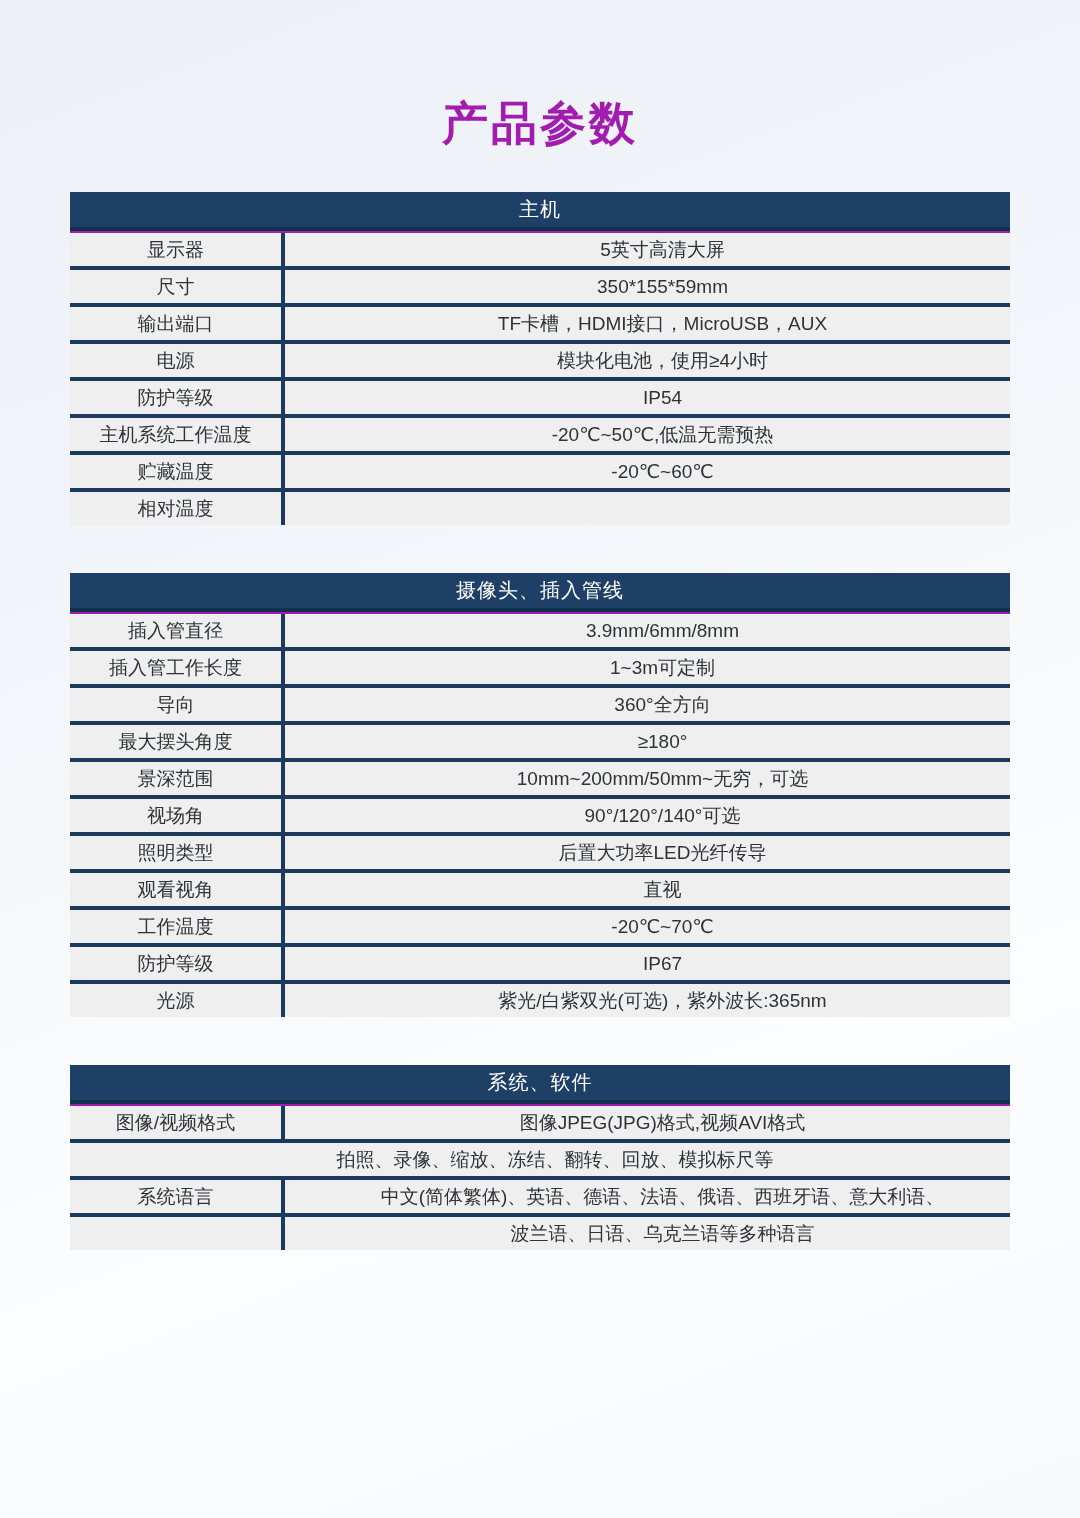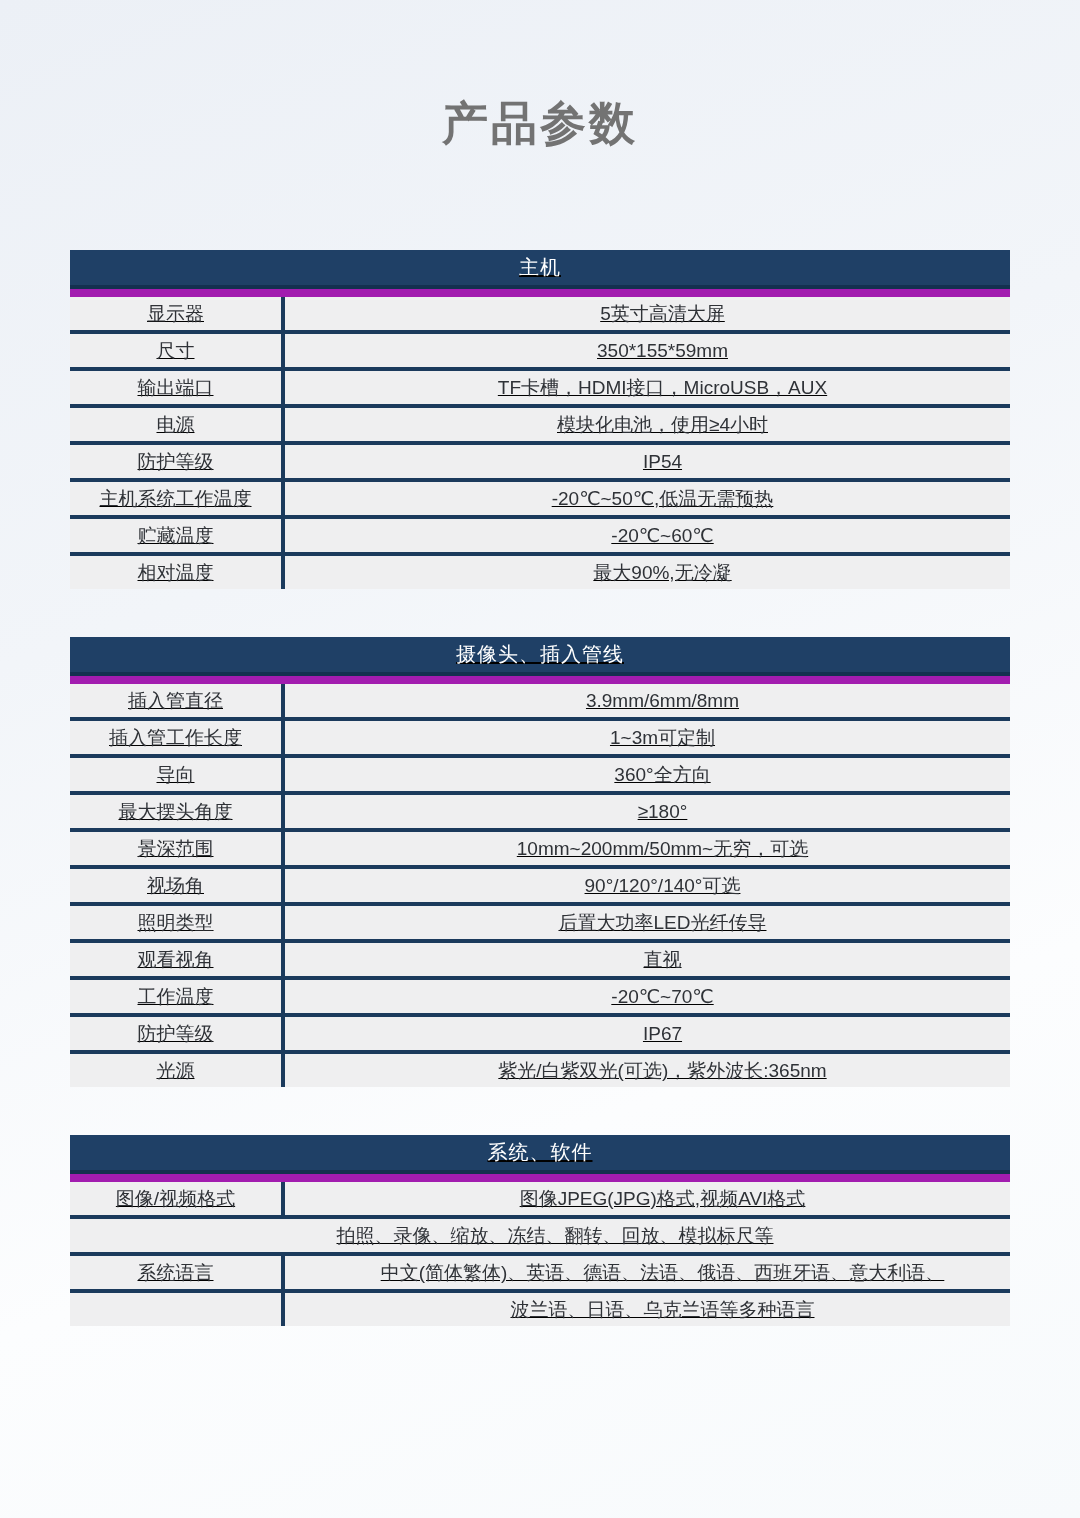--- a/index.html
+++ b/index.html
@@ -18,44 +18,43 @@
     height: 1518px;
     box-sizing: border-box;
     padding-top: 100px;
   }
   .title {
     margin: 0;
     font-size: 46px;
     line-height: 1;
     font-weight: 700;
     text-align: center;
-    color: #737373;
+    color: #a21caf;
     letter-spacing: 3px;
   }
   .tables {
     width: 940px;
-    margin: 104px 0 0 70px;
-    text-decoration: underline;
+    margin: 46px 0 0 70px;
   }
   .spec-table {
     width: 940px;
     margin-bottom: 48px;
   }
   .table-header {
     height: 35px;
     line-height: 35px;
     background: #1f4066;
     border-bottom: 4px solid #14304f;
     text-align: center;
     color: #ffffff;
     font-size: 20px;
     letter-spacing: 1px;
   }
   .table-rows {
-    border-top: 8px solid #a21caf;
+    border-top: 2px solid #a21caf;
   }
   .spec-row {
     display: flex;
     height: 33px;
     line-height: 33px;
     background: #efeff0;
     border-bottom: 4px solid #1b3a5c;
     color: #2f3237;
     font-size: 19px;
   }
@@ -117,21 +116,20 @@
     <div class="row-value">-20℃~50℃,低温无需预热</div>
   </div>
 
   <div class="spec-row">
     <div class="row-label">贮藏温度</div>
     <div class="row-value">-20℃~60℃</div>
   </div>
 
   <div class="spec-row">
     <div class="row-label">相对温度</div>
-    <div class="row-value">最大90%,无冷凝</div>
   </div>
 
 </div>
   </section>
 
   <section class="spec-table">
     <div class="table-header">
       <span class="table-header-label">摄像头、插入管线</span>
     </div>
     <div class="table-rows">

